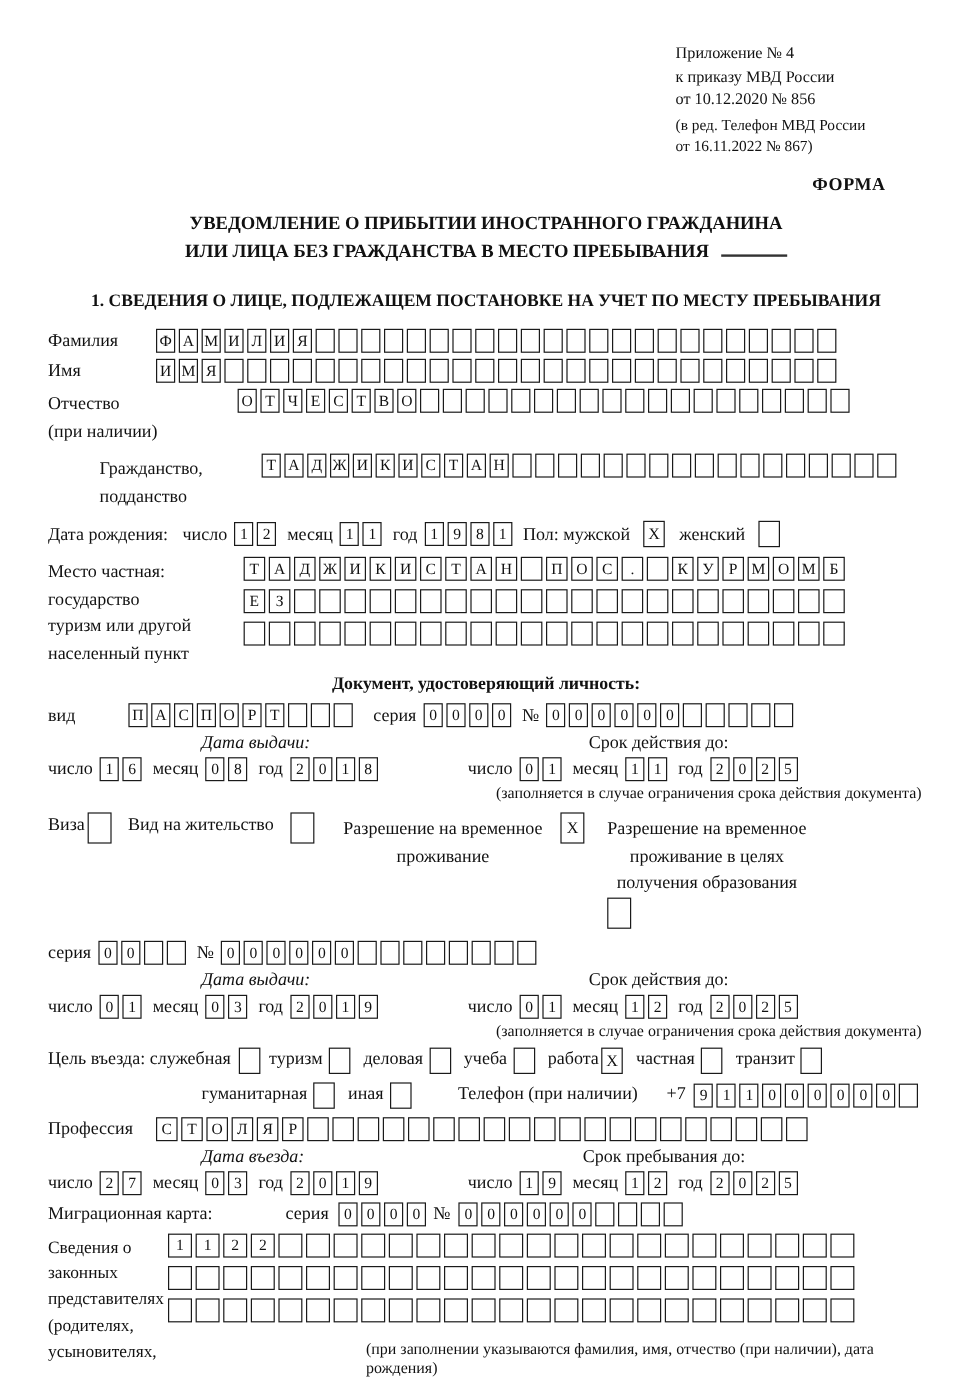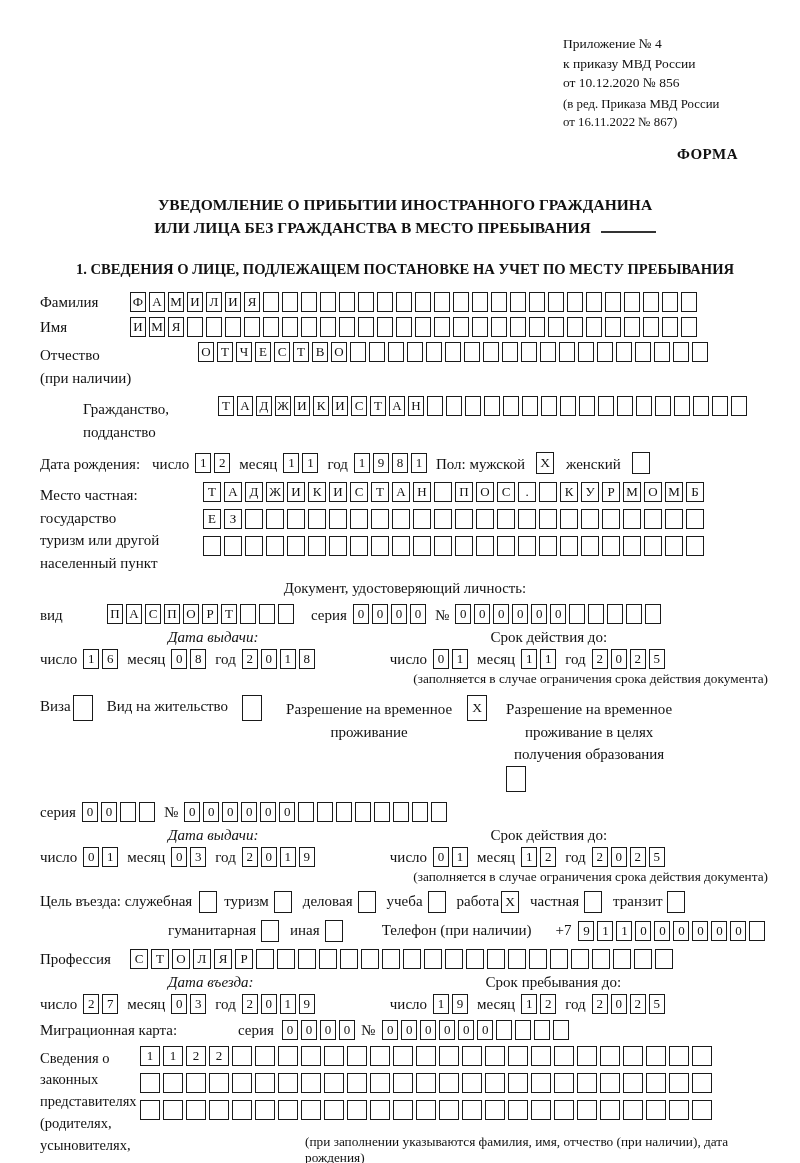--- a/index.html
+++ b/index.html
@@ -9,21 +9,21 @@
     font-family:"Liberation Serif","DejaVu Serif",serif;
     color:#111; font-size:15px;
   }
   .page { width:800px; height:1163px; padding:34px 30px 0 40px; }
 
   
   .annex { margin-left:523px; font-size:13.5px; line-height:1.45; }
   .annex .amend { font-size:12.8px; margin-top:3px; line-height:1.4; }
   .form-label { text-align:right; padding-right:32px; font-weight:bold; font-size:15px; margin-top:14px; letter-spacing:.5px; }
 
-  .title { text-align:center; font-weight:bold; font-size:15.5px; margin-top:30px; line-height:1.5; }
+  .title { text-align:center; font-weight:bold; font-size:15.5px; margin-top:12px; line-height:1.5; }
   .blank-line { display:inline-block; width:55px; border-bottom:2.2px solid #333; height:14px; margin-left:10px; }
 
   .section-heading { font-weight:bold; font-size:14.6px; margin-top:22px; margin-bottom:14px; text-align:center; white-space:nowrap; }
 
   
   .cells { white-space:nowrap; line-height:0; }
   .cell {
     display:inline-block; width:16px; height:20px; border:1.6px solid #1a1a1a;
     margin-right:3px; text-align:center; font-size:13px; line-height:18px;
     vertical-align:top; font-family:"Liberation Serif",serif;
@@ -43,21 +43,21 @@
   .lbl-w158 { width:158px; }
   .lbl-w163 { width:163px; }
   .lbl-w100 { width:100px; font-size:14.5px; }
   .two-line { line-height:1.55; }
   .multi-line { line-height:1.5; }
 
   .inline-lbl { padding:2px 6px 0 6px; white-space:nowrap; }
   .inline-lbl.first { padding-left:0; }
   .boxrows > .cells { margin-bottom:7px; }
 
-  .center-bold { text-align:center; font-weight:normal; font-size:14.8px; margin:6px 0 7px 0; }
+  .center-bold { text-align:center; font-weight:bold; font-size:14.8px; margin:6px 0 7px 0; }
 
   .date-headings { display:flex; font-size:15px; margin-top:4px; }
   .dh1 { margin-left:128px;font-style:italic; }
   .dh2 { margin-left:232px; }
   .dates-row { display:flex; margin-top:3px; margin-bottom:2px; }
   .dates-right { margin-left:72px; }
   .dgroup { display:flex; align-items:flex-start; white-space:nowrap; }
   .note-right { text-align:right; font-size:13.3px; padding-right:2px; margin-bottom:6px; }
 
   .para { font-size:15px; line-height:1.7; margin-top:4px; }
@@ -84,21 +84,21 @@
 </head>
 <body>
 
 <div class="page">
 
   <div class="annex">
     <div>Приложение № 4</div>
     <div>к приказу МВД России</div>
     <div>от 10.12.2020 № 856</div>
     <div class="amend">
-      <div>(в ред. Приказа МВД России</div>
+      <div>(в ред. Телефон МВД России</div>
       <div>от 16.11.2022 № 867)</div>
     </div>
   </div>
   <div class="form-label">ФОРМА</div>
 
   <div class="title">
     <div>УВЕДОМЛЕНИЕ О ПРИБЫТИИ ИНОСТРАННОГО ГРАЖДАНИНА</div>
     <div><span>ИЛИ ЛИЦА БЕЗ ГРАЖДАНСТВА В МЕСТО ПРЕБЫВАНИЯ</span><span class="blank-line"></span></div>
   </div>
 

